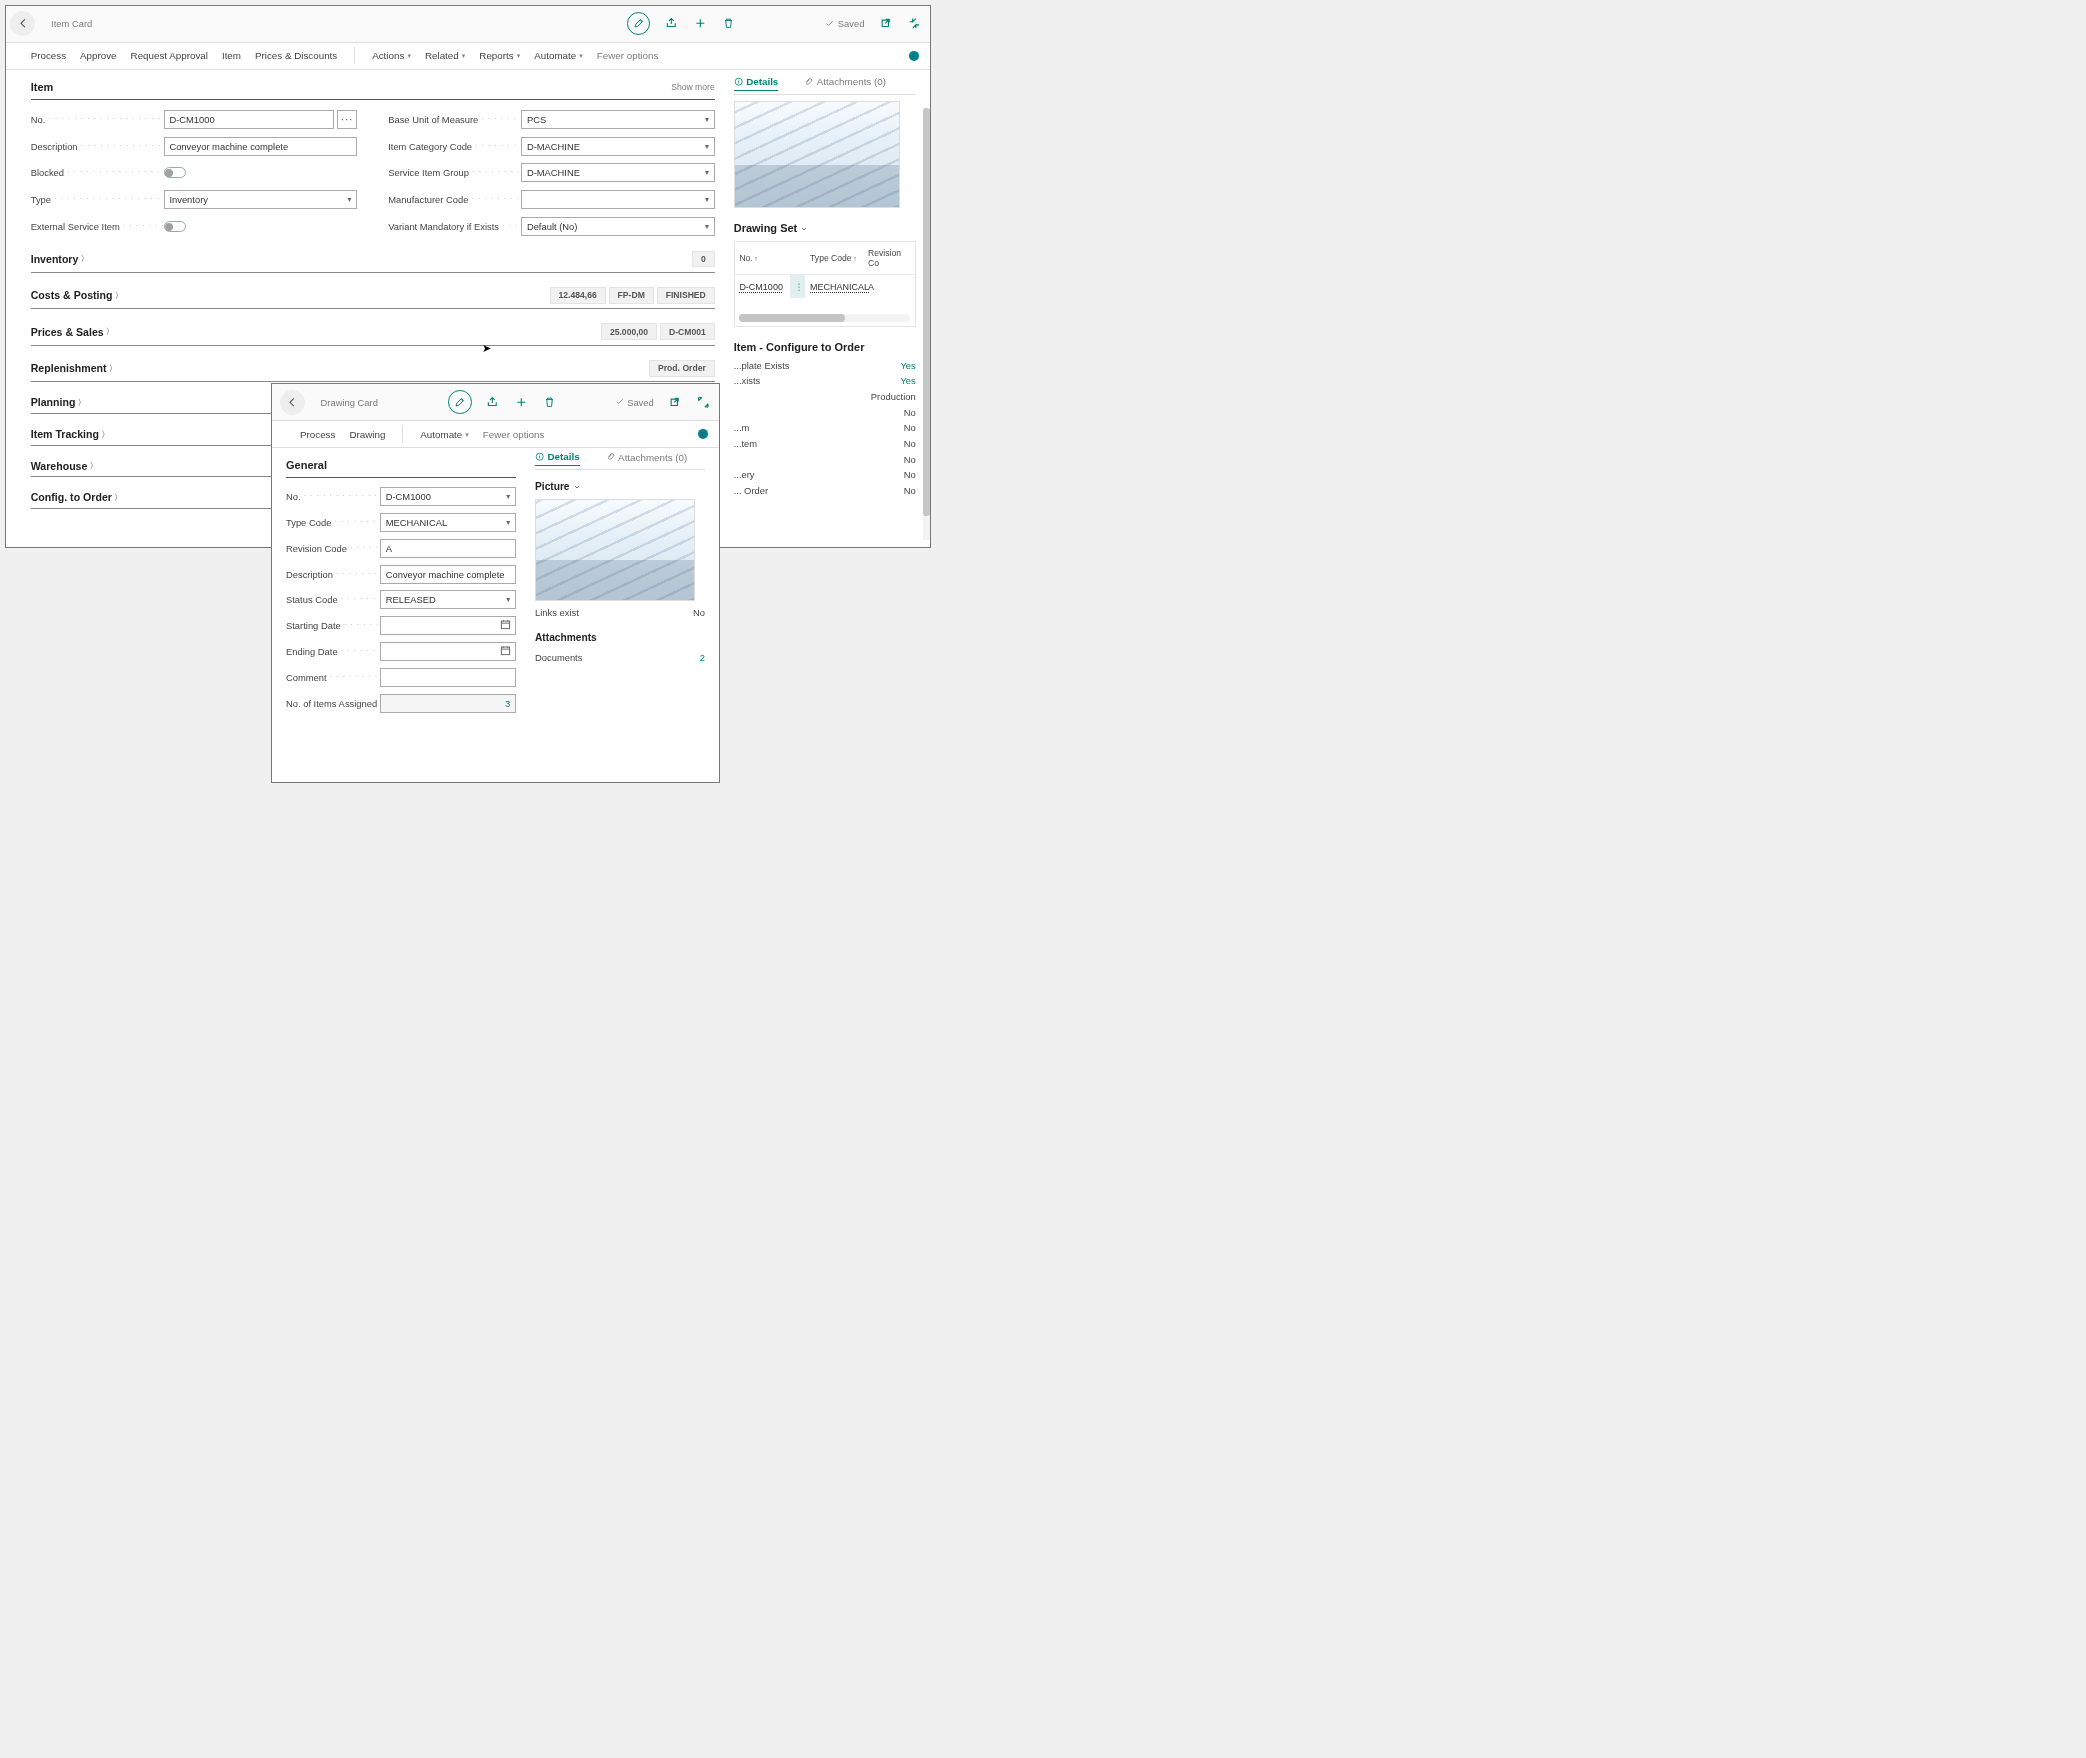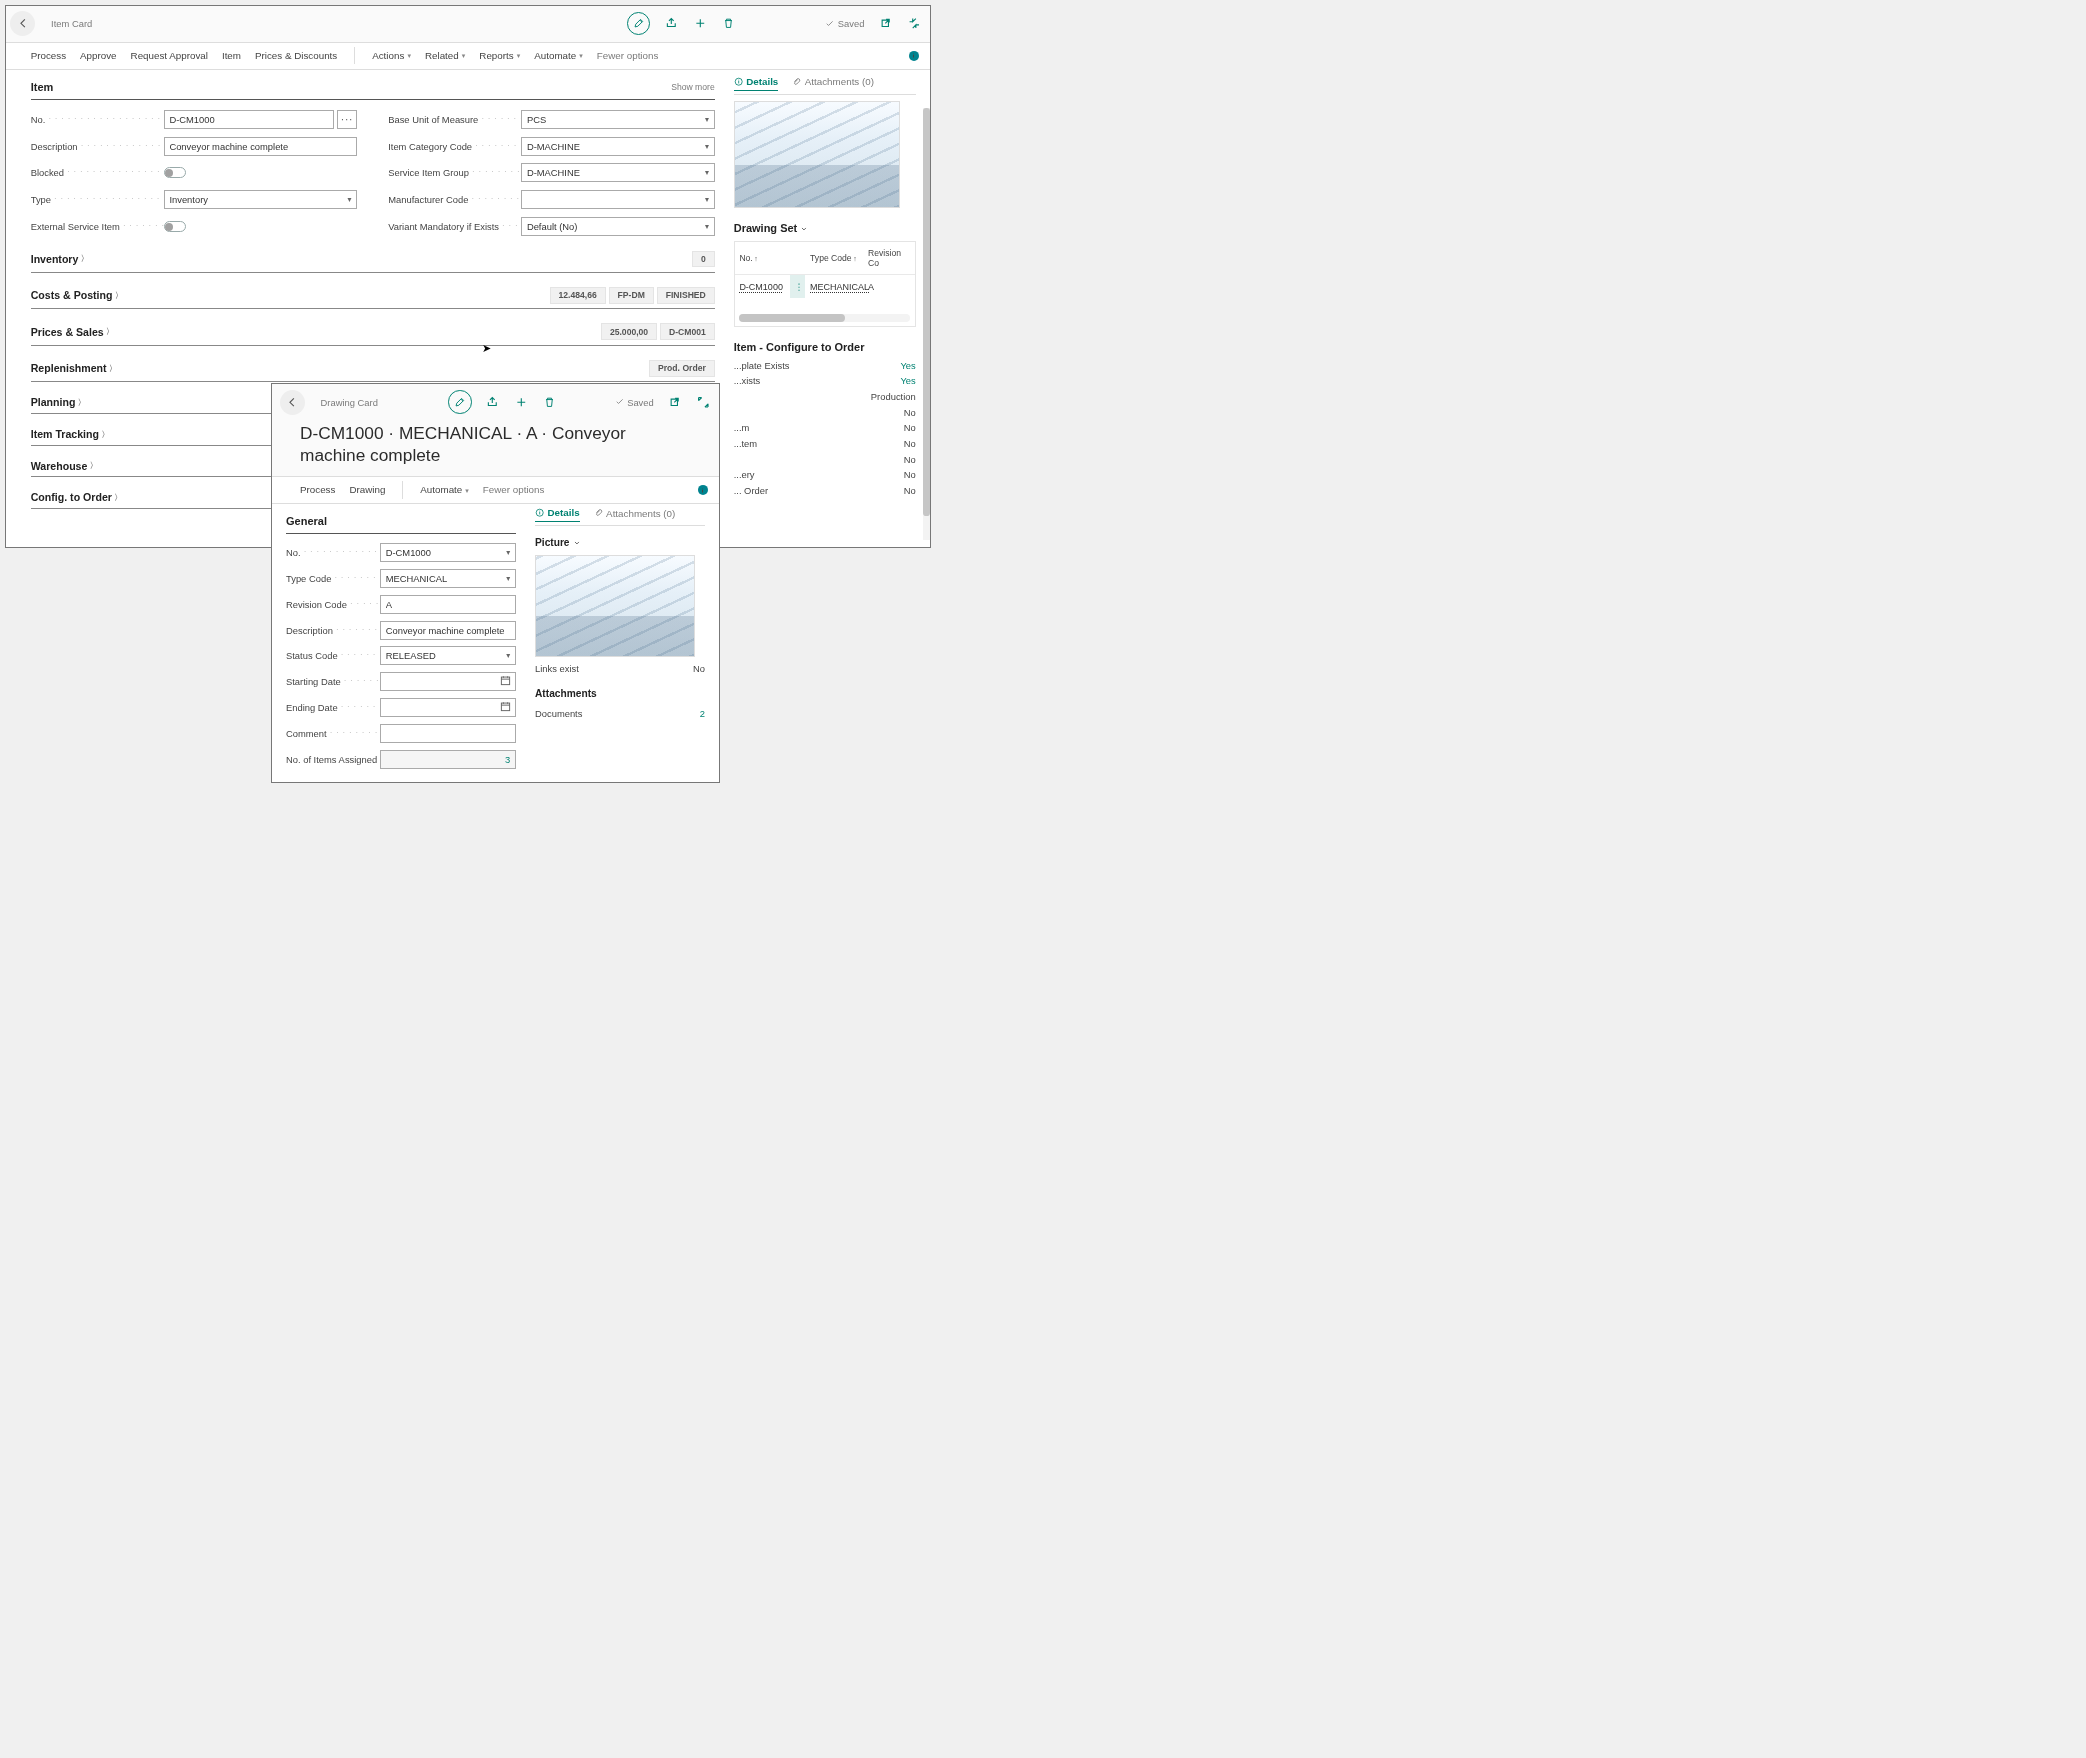--- a/index.html
+++ b/index.html
@@ -53,21 +53,21 @@
   .field-label { width:133px; font-size:9.4px; color:#444; position:relative; overflow:hidden; white-space:nowrap; padding-right:4.7px;}
   .field-label::after { content: " · · · · · · · · · · · · · · · · · · · · · · · · · · · · · · ·"; color:#bbb; letter-spacing:0.8px; font-size:7.9px; position:absolute; padding-left:3.1px;}
   .field-input { flex:1; display:flex; align-items:center;}
   .txt-input { width:100%; height:19px; border:0.8px solid var(--field-border); background:#fff; font:inherit; font-size:9.4px; padding:0 4.7px; color:#333;}
   .sel-input { width:100%; height:19px; border:0.8px solid var(--field-border); background:#fff; position:relative; display:flex; align-items:center; padding:0 4.7px; font-size:9.4px; color:#333;}
   .sel-input::after { content:"\25BE"; position:absolute; right:4.7px; color:#666; font-size:7.9px;}
   .assist-btn { width:20.4px; height:19px; border:0.8px solid var(--field-border); margin-left:3.1px; display:flex; align-items:center; justify-content:center; background:#fff;}
   .toggle { width:22px; height:11px; border:0.8px solid #9aa; border-radius:6.3px; background:#fff; position:relative;}
   .toggle::before { content:""; position:absolute; left:0.8px; top:0.8px; width:7.9px; height:7.9px; border-radius:50%; background:#a1a1a1;}
   
-  .side-tabs { display:flex; gap:14px; font-size:9.8px; border-bottom:0.8px solid var(--border-light); padding-bottom:3.1px; margin-bottom:6.3px;}
+  .side-tabs { display:flex; gap:26px; font-size:9.8px; border-bottom:0.8px solid var(--border-light); padding-bottom:3.1px; margin-bottom:6.3px;}
   .side-tab { display:flex; align-items:center; gap:3.1px; color:var(--text-muted); padding-bottom:3.1px;}
   .side-tab.active { color:var(--teal); border-bottom:1.6px solid var(--teal); font-weight:600;}
   .img-placeholder { width:166px; height:107px; border:0.8px solid #ddd; background:
     linear-gradient(180deg, #f7fbff 0%, #e6f0f8 35%, #d5e3ec 100%);
     position:relative; overflow:hidden;}
   .img-placeholder::after{ content:""; position:absolute; inset:0; background:
     repeating-linear-gradient(-25deg, rgba(55,95,130,.18) 0 2.4px, transparent 2.4px 14px),
     linear-gradient(180deg, transparent 60%, rgba(60,90,120,.22) 60%);}
   .side-sec-title { font-size:11px; font-weight:600; color:#222; padding: 14px 0 6.3px 0; display:flex; align-items:center; gap:3.1px;}
   .ds-box { border:0.8px solid #e4e4e4; background:#fff; }
@@ -451,21 +451,20 @@
             <path d="M4 4h8v8H4zM9 3l4 0 0 4M13 3l-5 5"></path>
           </svg>
         </div>
       <div class="hdr-icon">
           <svg width="12.6" height="12.6" viewBox="0 0 16 16">
             <path d="M6 2 2 6M2 2h4M2 2v4M10 14l4-4M14 14h-4M14 14v-4"></path>
           </svg>
         </div>
     </div>
   </div>
-  <div class="page-title" style="padding-left:28px; font-size:17.3px; line-height:1.3; padding-right:23.6px">D-CM1000 · MECHANICAL · A · Conveyor machine complete</div>
 
   <div class="cmdbar" style="padding-left:28px">
     <span>Process</span>
     <span>Drawing</span>
     <span class="sep"></span>
     <span class="dropdown">Automate</span>
     <span class="fewer">Fewer options</span>
     <span class="info-dot">
         <svg width="7" height="7" viewBox="0 0 10 10" stroke="#fff">
           <path d="M5 4v4M5 2v0.5"></path>

